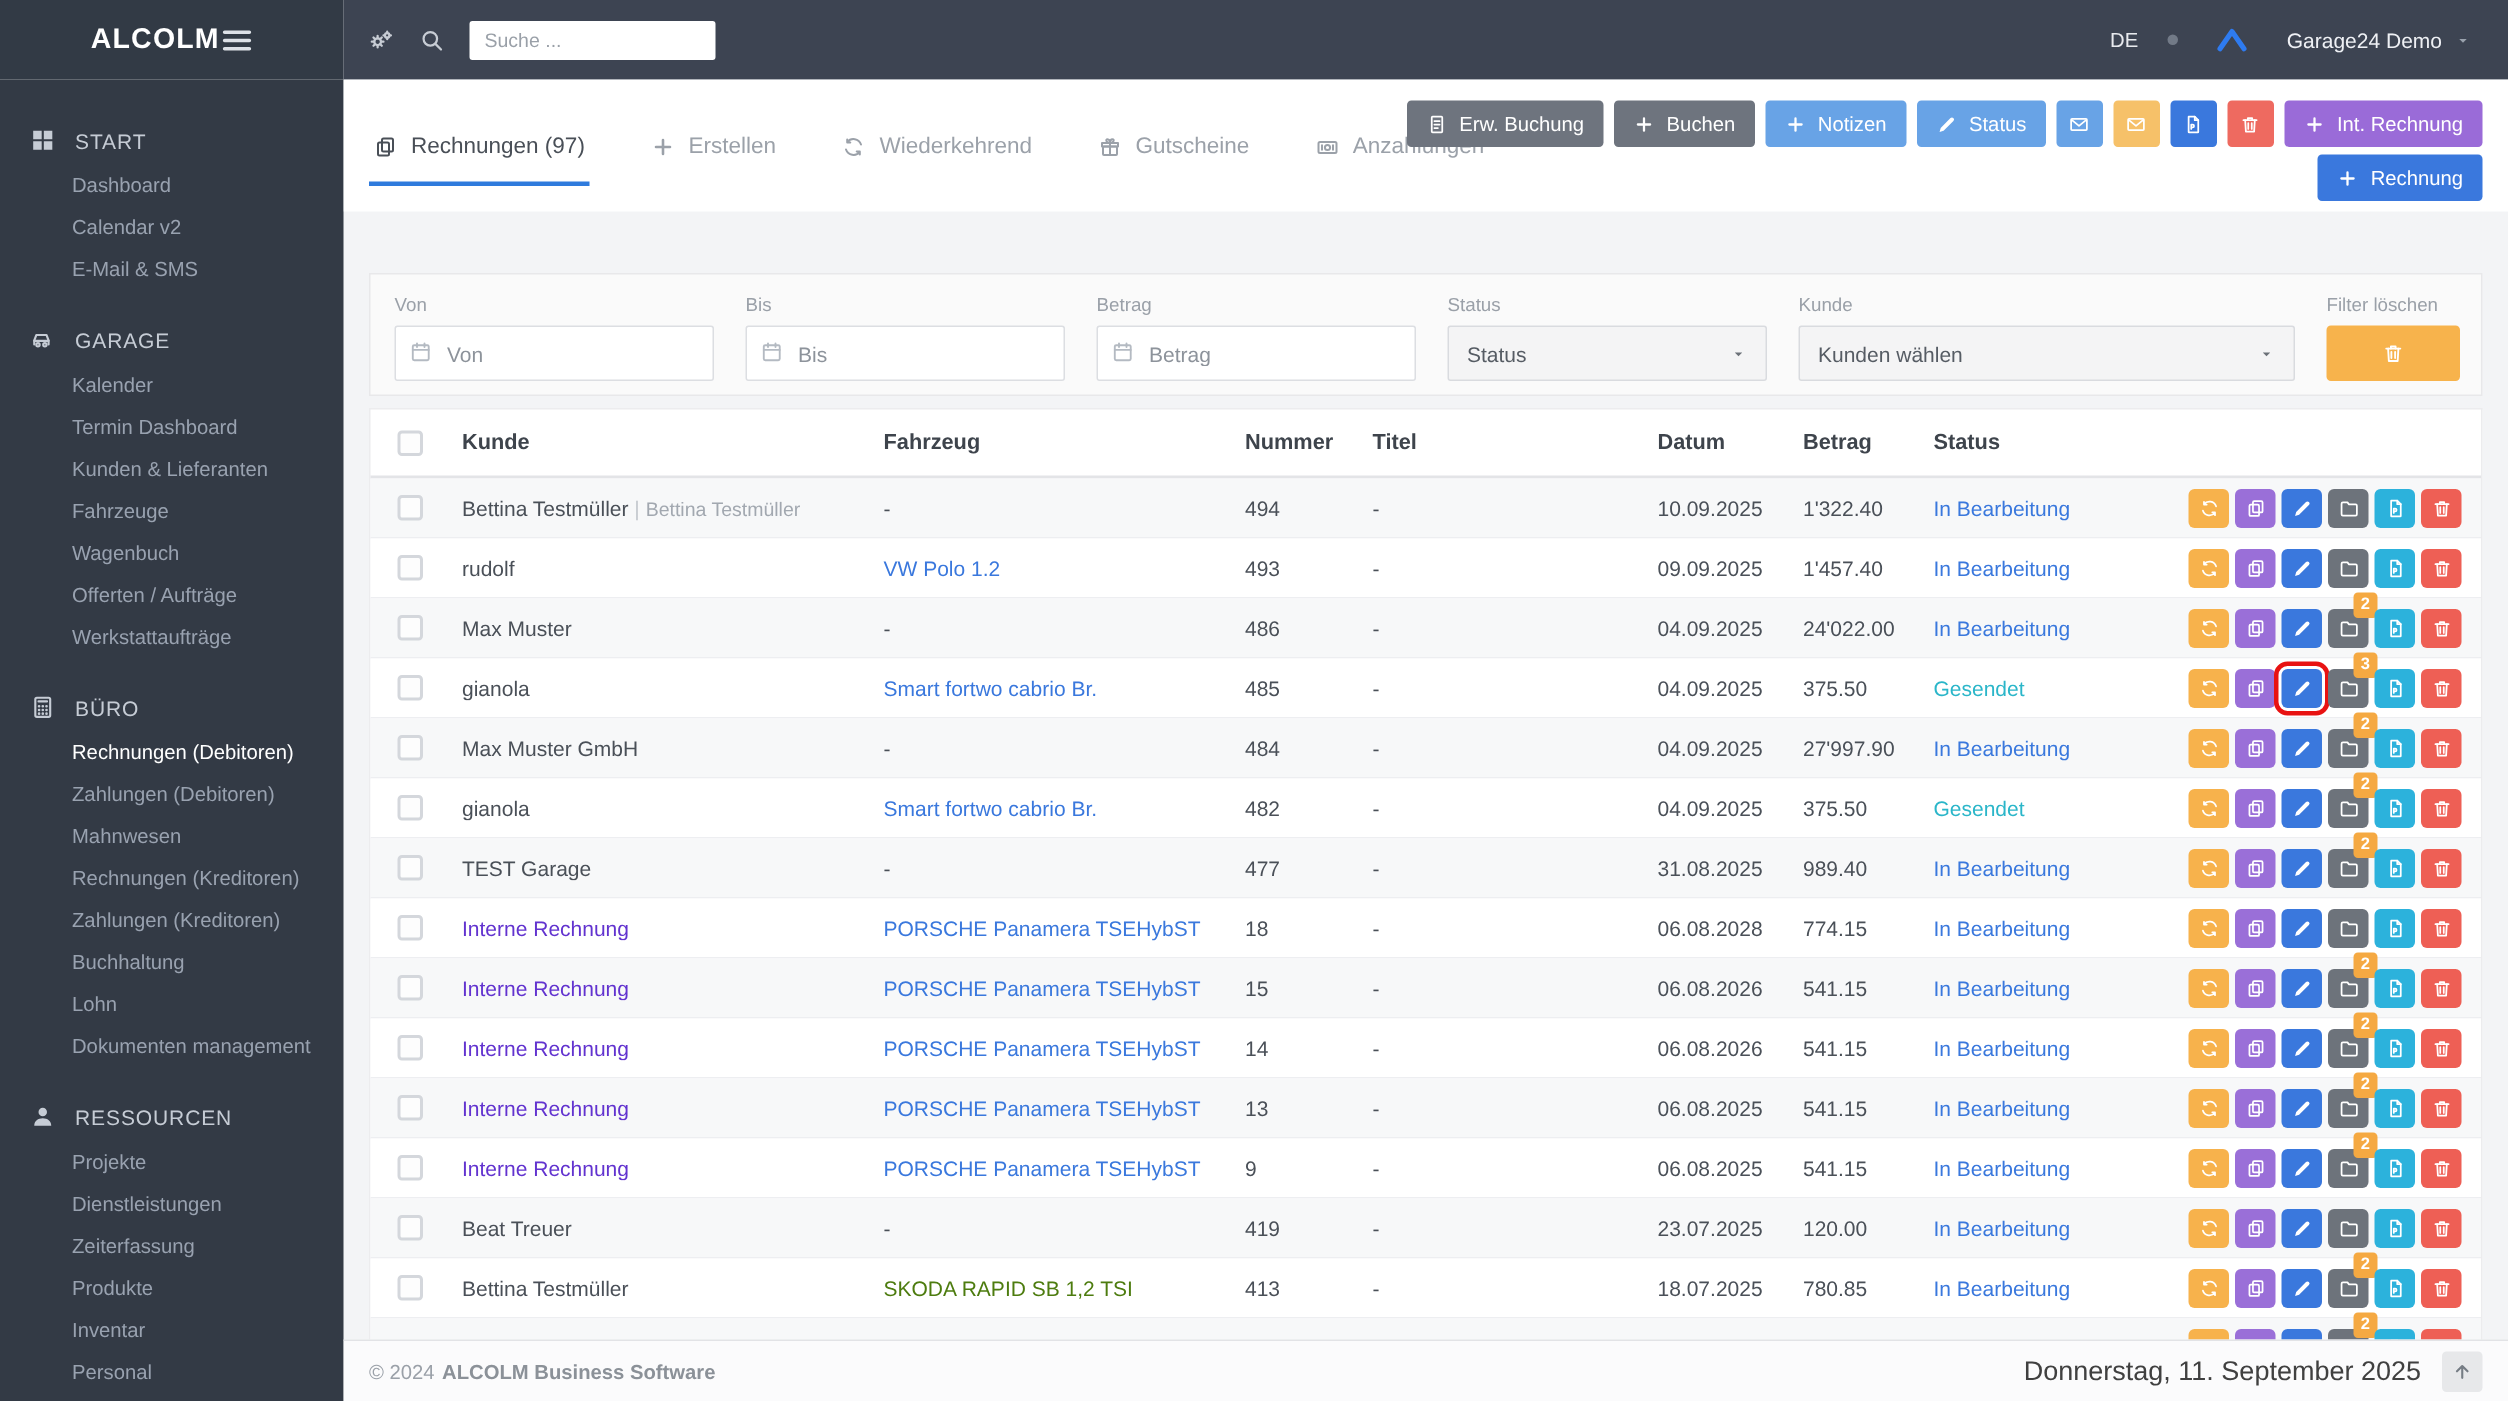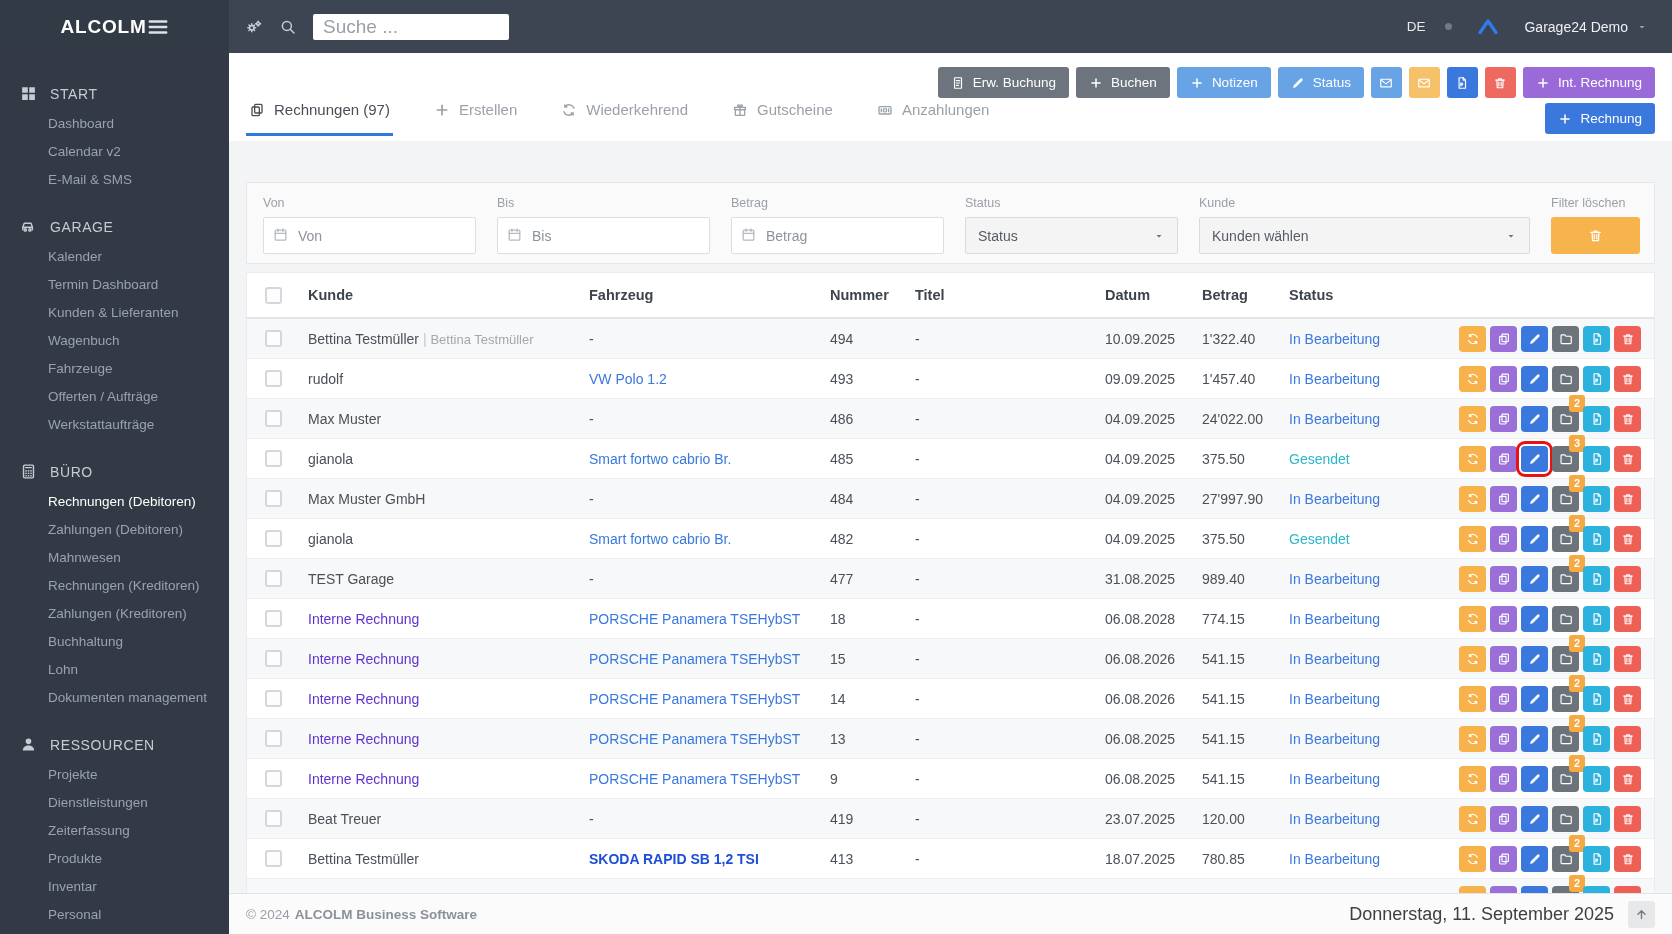--- a/index.html
+++ b/index.html
@@ -12,21 +12,21 @@
   [data-icon] { display:inline-flex; }
   [data-icon] svg { width:100%; height:100%; stroke:currentColor; fill:none; stroke-width:2; stroke-linecap:round; stroke-linejoin:round; }
 
   
   .topbar { height:53px; display:flex; }
   .brand { width:229px; background:#323a45; display:flex; align-items:center; justify-content:center; padding:0 19px; flex:none; }
   .brand-name { color:#fff; font-size:19px; font-weight:bold; letter-spacing:.8px; }
   .menu-btn { width:22px; height:22px; color:#dde1e7; cursor:pointer; }
   .topbar-main { flex:1; background:#3d4452; display:flex; align-items:center; padding:0 16px; gap:16px; }
   .tb-icon { width:18px; height:18px; color:#c7ccd4; cursor:pointer; }
-  .search-input { width:196px; height:26px; border:none; border-radius:2px; padding:0 10px; font-size:19px; font-family:inherit; color:#555; outline:none; }
+  .search-input { width:164px; height:26px; border:none; border-radius:2px; padding:0 10px; font-size:13px; font-family:inherit; color:#555; outline:none; }
   .search-input::placeholder { color:#9aa0a8; }
   .topbar-right { margin-left:auto; display:flex; align-items:center; gap:20px; }
   .lang { color:#e8eaee; font-size:13.5px; cursor:pointer; }
   .notif-dot { width:7px; height:7px; border-radius:50%; background:#727a87; }
   .chev-logo { width:32px; height:24px; color:#2e7bf0; }
   .account { display:flex; align-items:center; gap:8px; color:#eef0f4; font-size:14px; cursor:pointer; padding-right:8px; }
   .caret { width:12px; height:12px; color:#9aa2ad; }
 
   
   .app { display:flex; height:881px; }
@@ -35,21 +35,21 @@
   .side-section:first-child { margin-top:0; }
   .side-header { display:flex; align-items:center; gap:13px; padding:8px 20px; color:#c6ccd5; font-size:14px; letter-spacing:.6px; cursor:pointer; }
   .side-header .sh-icon { width:17px; height:17px; color:#c6ccd5; }
   .side-item { padding-left:48px; height:28px; line-height:28px; color:#99a2b0; font-size:13.5px; cursor:pointer; white-space:nowrap; }
   .side-item.active { color:#ffffff; }
 
   .main { flex:1; display:flex; flex-direction:column; position:relative; overflow:hidden; }
 
   
   .tabsbar { height:88px; background:#fff; position:relative; flex:none; }
-  .tabs { position:absolute; left:17px; top:48px; display:flex; gap:38px; }
+  .tabs { position:absolute; left:17px; top:36px; display:flex; gap:38px; }
   .tab { display:flex; align-items:center; gap:9px; font-size:15px; color:#9ba1a9; padding:0 3px 15px; border-bottom:3px solid transparent; cursor:pointer; }
   .tab.active { color:#494f57; border-bottom-color:#2f7bdd; }
   .tab .tab-icon { width:16px; height:16px; }
   .toolbar { position:absolute; right:17px; top:14px; display:flex; flex-direction:column; align-items:flex-end; gap:5px; }
   .btn-row { display:flex; gap:7px; }
   .tb-btn { height:31px; border:none; border-radius:3px; color:#fff; font-size:13.5px; font-family:inherit; display:inline-flex; align-items:center; gap:8px; padding:0 13px; cursor:pointer; }
   .tb-btn.icon-only { width:31px; padding:0; justify-content:center; }
   .tb-btn .bt-icon { width:14px; height:14px; }
 
   
@@ -171,22 +171,22 @@
                 <path d="M4 13h13.5"></path>
                 <circle cx="7.5" cy="16.8" r="1.6"></circle>
                 <circle cx="14" cy="16.8" r="1.6"></circle>
               </svg>
             </span>
             <span>GARAGE</span>
           </div>
           <div class="side-item">Kalender</div>
           <div class="side-item">Termin Dashboard</div>
           <div class="side-item">Kunden &amp; Lieferanten</div>
+          <div class="side-item">Fahrzeuge</div>
           <div class="side-item">Wagenbuch</div>
-          <div class="side-item">Fahrzeuge</div>
           <div class="side-item">Offerten / Aufträge</div>
           <div class="side-item">Werkstattaufträge</div>
         </div>
         <div class="side-section">
           <div class="side-header">
             <span class="sh-icon" data-icon="calculator-icon">
               <svg viewBox="0 0 24 24">
                 <rect x="5" y="3" width="14" height="18" rx="1.5"></rect>
                 <path d="M8 6.5h8"></path>
                 <path d="M8.5 11h.1M12 11h.1M15.5 11h.1M8.5 14.5h.1M12 14.5h.1M15.5 14.5h.1M8.5 18h.1M12 18h.1M15.5 18h.1" stroke-width="2.4"></path>
@@ -1283,21 +1283,21 @@
                   </svg>
                 </span>
               </button>
             </div>
           </div>
           <div class="trow">
             <div class="c-check">
               <div class="cb"></div>
             </div>
             <div class="c-kunde"><span>Bettina Testmüller</span></div>
-            <div class="c-fahrzeug veh-link" style="color: #1d4ed8; font-weight: bold;">SKODA RAPID SB 1,2 TSI</div>
+            <div class="c-fahrzeug veh-link" style="color: #4d7c0f;">SKODA RAPID SB 1,2 TSI</div>
             <div class="c-nummer">413</div>
             <div class="c-titel">-</div>
             <div class="c-datum">18.07.2025</div>
             <div class="c-betrag">780.85</div>
             <div class="c-status" style="color: rgb(58, 120, 221);">In Bearbeitung</div>
             <div class="c-actions">
               <button class="act-btn" style="background: rgb(247, 178, 76);">
                 <span class="bt-icon" data-icon="refresh-icon">
                   <svg viewBox="0 0 24 24">
                     <path d="M19.5 9.5a8 8 0 0 0-13.8-2.4M5.7 4.4v3.1h3.1"></path>

